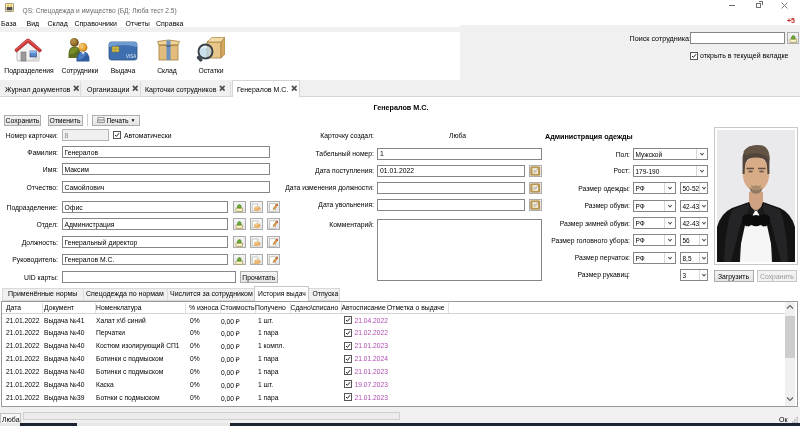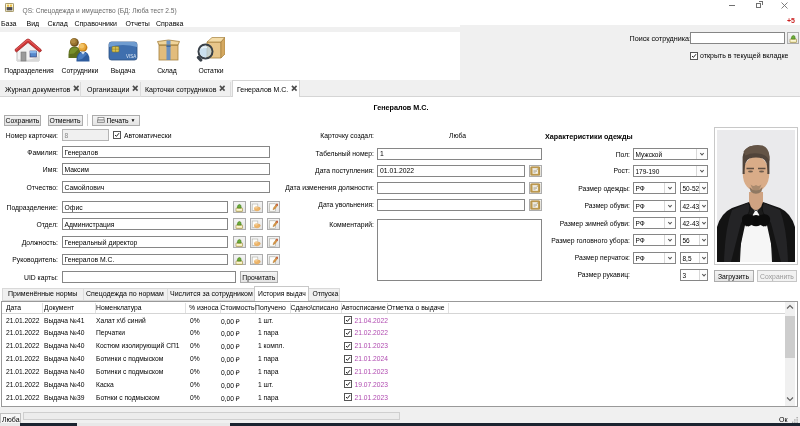--- a/index.html
+++ b/index.html
@@ -266,21 +266,21 @@
       <rect x="0.4" y="0.4" width="9.7" height="9.2" rx="1.2" fill="#c3a055"></rect>
       <rect x="1" y="1" width="8.5" height="8" rx="0.8" fill="none" stroke="#a5823c" stroke-width="0.5"></rect>
       <rect x="2.6" y="2.2" width="5.3" height="5.6" fill="#f6f4ef"></rect>
       <rect x="2.6" y="2.2" width="5.3" height="1.1" fill="#e8e2d4"></rect>
       <path d="M3.4 4.4 H7 M3.4 5.5 H7 M3.4 6.6 H5.6" stroke="#a09880" stroke-width="0.55"></path>
       <path d="M7.9 2.2 L7.3 4 L6.6 3.2 Z" fill="#8a784f"></path>
     </svg></div>
 <div class="lbl" style="left:250px;top:221px;width:124px">Комментарий:</div>
 <div class="fld" style="left:377px;top:219px;width:165px;height:62px"></div>
 
-<div class="ab" style="left:545px;top:131.5px;font-weight:bold;font-size:7.2px">Характеристики одежды</div>
+<div class="ab" style="left:545px;top:131.5px;font-weight:bold;font-size:7.2px">Администрация одежды</div>
 <div class="lbl" style="left:500px;top:150.5px;width:130px">Пол:</div>
 <div class="cmb" style="left:632.5px;top:148px;width:75px;height:12px">
     <span class="tx">Мужской</span>
     <span class="ar">
       <i></i>
     </span>
   </div>
 <div class="lbl" style="left:500px;top:167px;width:130px">Рост:</div>
 <div class="cmb" style="left:632.5px;top:164.5px;width:75px;height:12px">
     <span class="tx">179-190</span>

